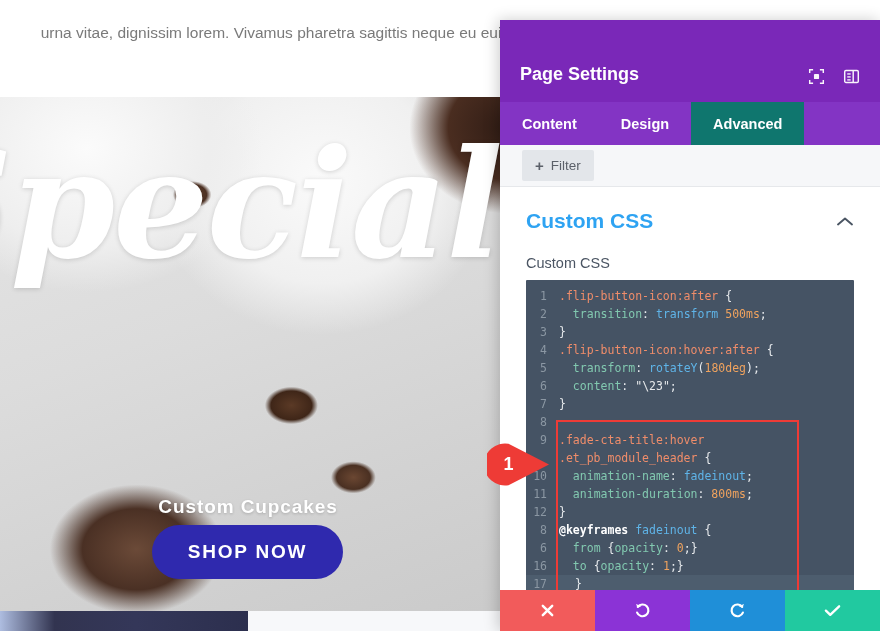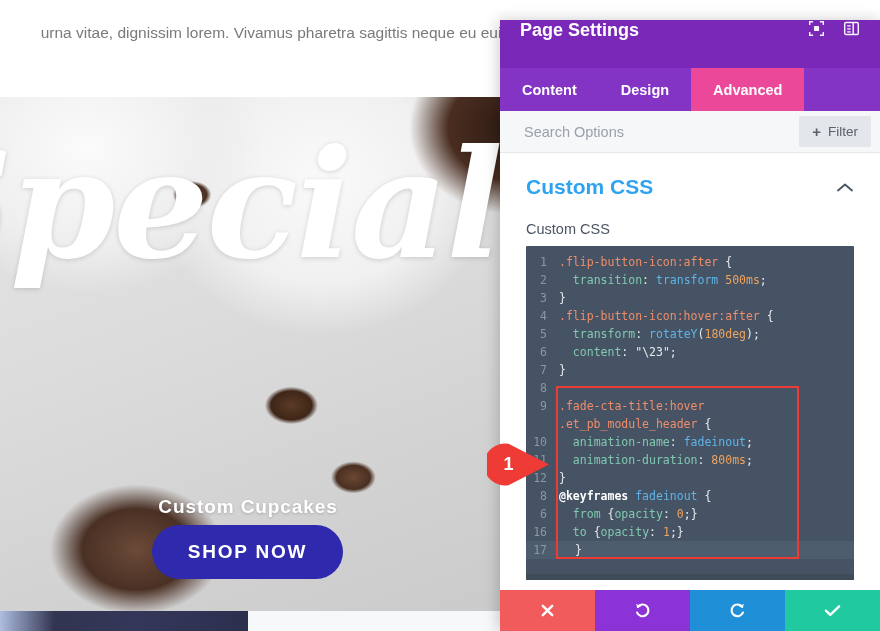--- a/index.html
+++ b/index.html
@@ -133,22 +133,22 @@
     box-shadow: -2px 0 14px rgba(0,0,0,0.20);
     display: flex;
     flex-direction: column;
     overflow: hidden;
   }
 
   .panel-header {
     height: 48px;
     background: #7a28b8;
     display: flex;
-    align-items: flex-start;
-    padding: 0 20px;
+    align-items: flex-end;
+    padding: 17px 20px;
     flex: none;
   }
   .panel-title {
     color: #ffffff;
     font-size: 18px;
     font-weight: bold;
     flex: 1;
   }
   .header-icons { display: flex; gap: 18px; align-items: center; }
   .hicon { width: 17px; height: 17px; opacity: 0.95; cursor: pointer; display:block; }
@@ -165,21 +165,21 @@
     display: flex;
     align-items: center;
     color: #ffffff;
     font-size: 14.5px;
     font-weight: bold;
     cursor: pointer;
     border: none;
     background: transparent;
     font-family: "Liberation Sans", sans-serif;
   }
-  .tab.active { background: #ec4899; text-align: center; }
+  .tab.active { background: #0f766e; text-align: center; }
 
   .searchbar {
     height: 41px;
     background: #f6f7f9;
     border-bottom: 1px solid #e6e8eb;
     display: flex;
     align-items: center;
     padding-left: 22px;
     padding-right: 0;
     flex: none;
@@ -390,21 +390,20 @@
       </div>
     </div>
 
     <div class="tabs">
       <button class="tab">Content</button>
       <button class="tab">Design</button>
       <button class="tab active">Advanced</button>
     </div>
 
     <div class="searchbar">
-      <input class="search-input" type="text" placeholder="Search Options" style="">
       <button class="filter-btn">
         <span class="plus-ic">+</span>
         <span>Filter</span>
       </button>
     </div>
 
     <div class="panel-body">
 
       <div class="section-head">
         <div class="section-title">Custom CSS</div>

